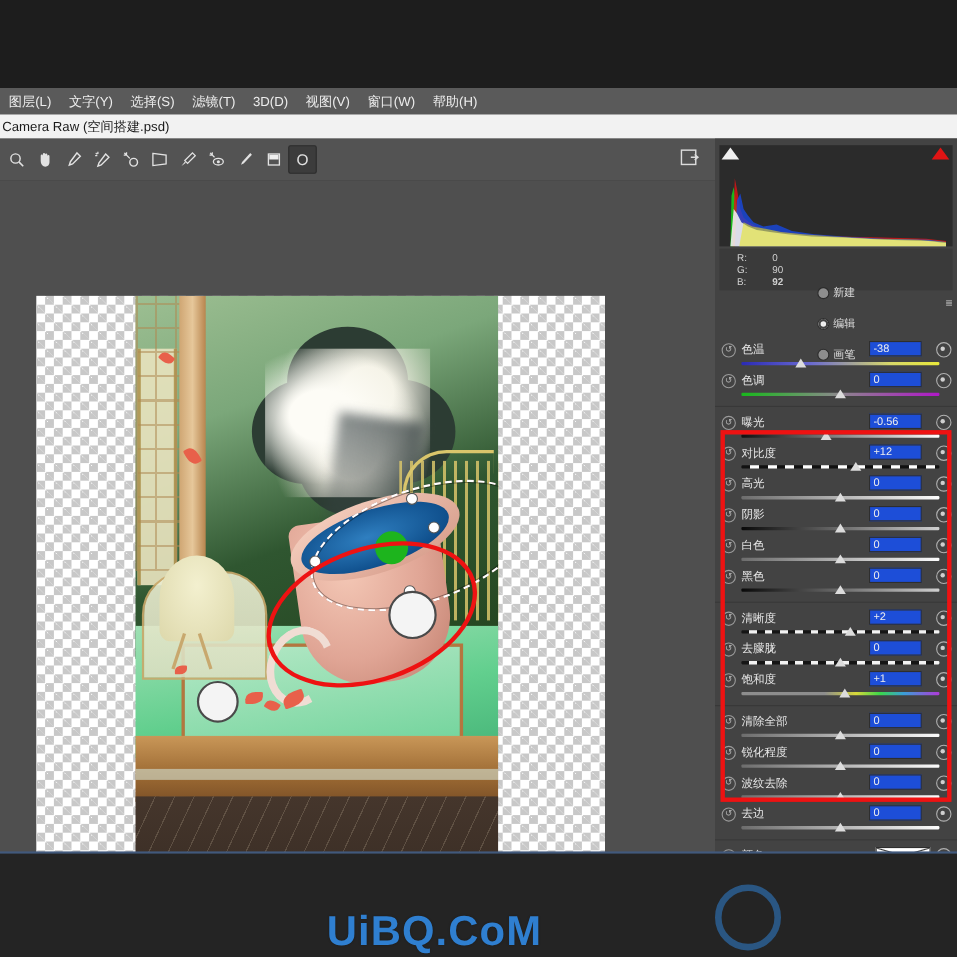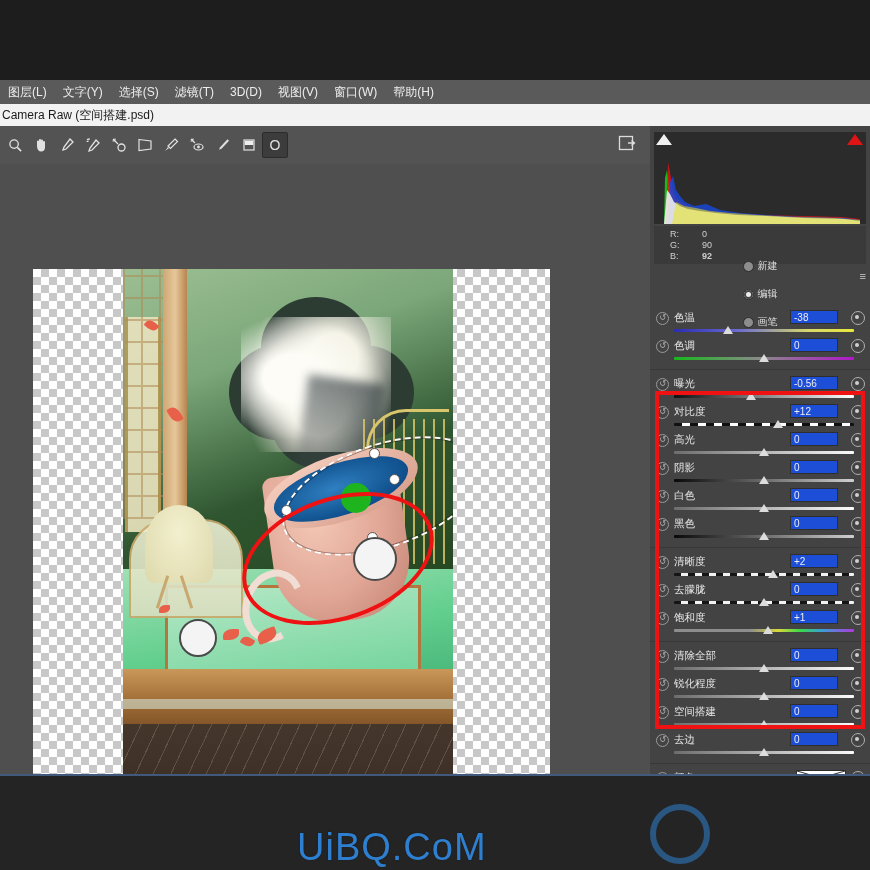--- a/index.html
+++ b/index.html
@@ -190,21 +190,21 @@
   .mswatch{position:absolute;left:123px;top:11px;width:20px;height:14px;background:#f2f2f2;
            border:1px solid #2b2b2b;}
   .clrall{position:absolute;right:7px;top:9px;padding:3px 9px;background:#616161;
           border:1px solid #2e2e2e;border-radius:2px;font-size:10px;color:#f0f0f0;}
 
   
   .dfoot{position:absolute;left:0;top:738px;width:870px;height:38px;background:#5b5b5b;
          border-top:1px solid #6c6c6c;}
   .pillbtn{position:absolute;top:10px;height:19px;border:1px solid #9aa6b4;border-radius:10px;
            font-size:11px;color:#e8e8e8;display:flex;align-items:center;justify-content:center;}
-  .wm{position:absolute;left:297px;top:826px;font-size:38px;font-weight:normal;color:#2f7fd0;
+  .wm{position:absolute;left:297px;top:826px;font-size:38px;font-weight:bold;color:#2f7fd0;
       letter-spacing:1px;text-shadow:0 0 2px rgba(0,0,0,.3);z-index:60;}
   .wmlogo{position:absolute;left:650px;top:804px;width:60px;height:60px;border-radius:50%;
       border:6px solid rgba(47,127,208,.55);box-sizing:border-box;z-index:55;}
   .botstrip{position:absolute;left:0;top:776px;width:870px;height:94px;background:#242424;}
   .blueline{position:absolute;left:0;top:774px;width:870px;height:3px;background:#41597c;}
 </style>
 </head>
 <body>
 
 <div class="app-top"></div>
@@ -535,21 +535,21 @@
             <div class="slbl">锐化程度</div>
             <div class="sval">0</div>
             <div class="spin"></div>
           </div>
           <div class="strack">
             <div class="sbar light"></div>
             <div class="knob" style="left: 85px;"></div>
           </div>
           <div class="srow">
             <div class="reset">↺</div>
-            <div class="slbl">空间搭建</div>
+            <div class="slbl">波纹去除</div>
             <div class="sval">0</div>
             <div class="spin"></div>
           </div>
           <div class="strack">
             <div class="sbar light"></div>
             <div class="knob" style="left: 85px;"></div>
           </div>
           <div class="srow">
             <div class="reset">↺</div>
             <div class="slbl">去边</div>

